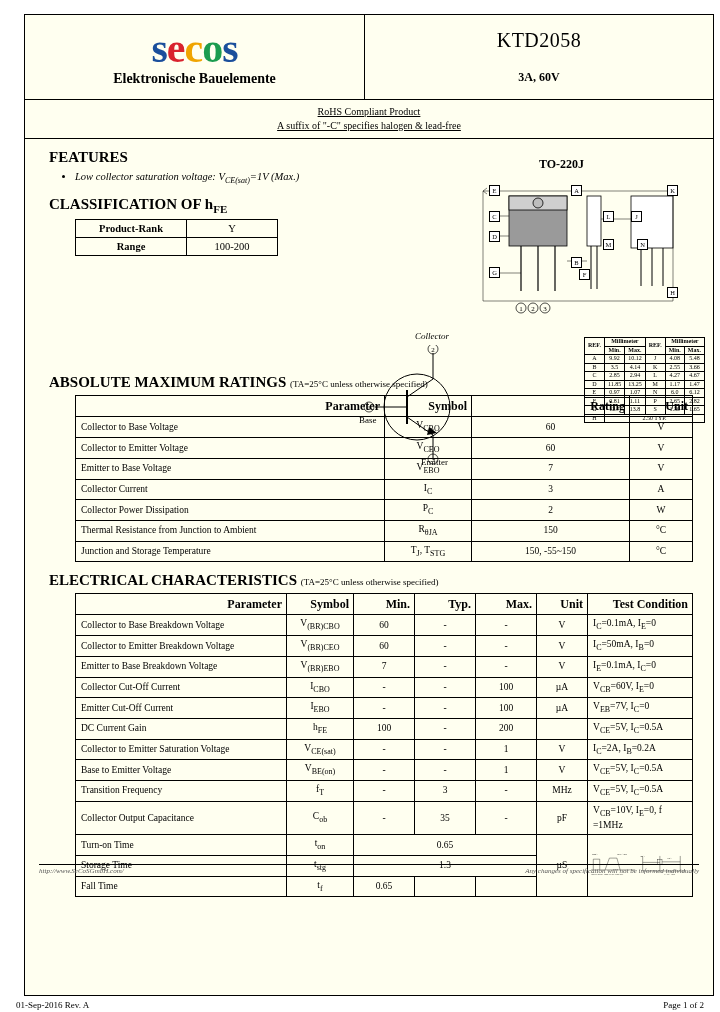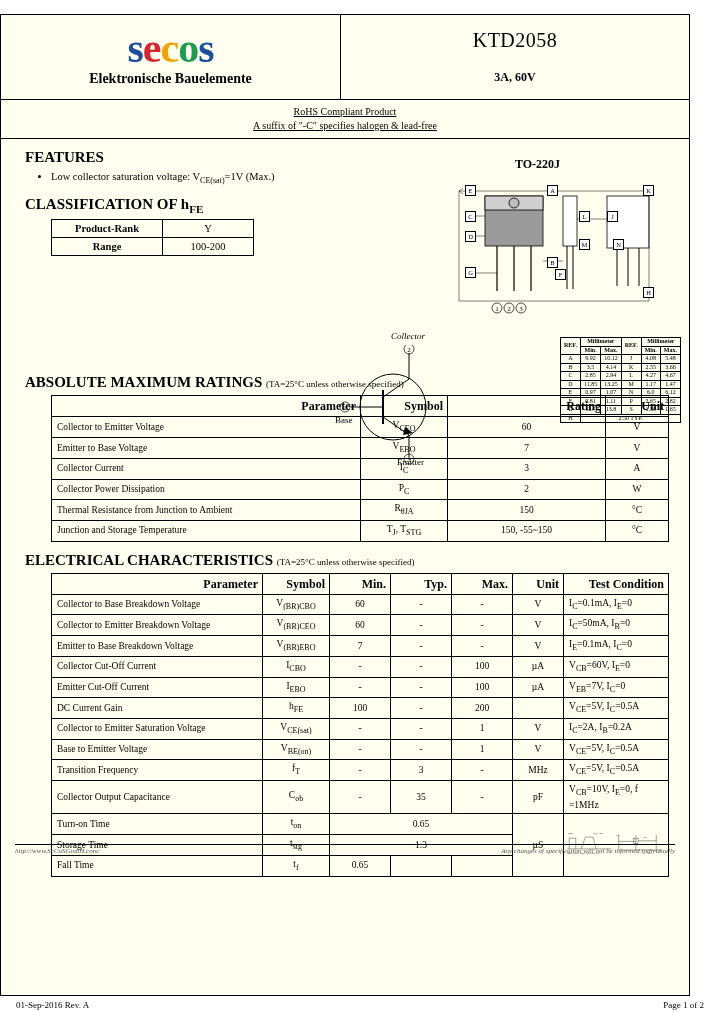--- a/index.html
+++ b/index.html
@@ -9,21 +9,21 @@
   }
   body {
     width: 720px;
     height: 1012px;
     font-family: "Liberation Sans", sans-serif;
     color: #000;
     position: relative;
   }
   .page {
     position: absolute;
-    left: 0;
+    left: 24px;
     top: 14px;
     width: 690px;
     height: 982px;
     border: 1px solid #000;
     background: #fffff0;
     box-sizing: border-box;
   }
   
   .header {
     display: flex;
@@ -105,21 +105,21 @@
   h2.section .small {
     font-size: 9px;
     font-weight: normal;
   }
   ul.features {
     margin: 0 0 0 38px;
     padding: 0;
     font-size: 10.5px;
     font-family: "Liberation Serif", serif;
   }
-  ul.features li { line-height: 1.4; }
+  ul.features li { line-height: 1.4; font-style: italic; }
   .sub { font-size: 8px; vertical-align: sub; }
   
   table.hfe {
     border-collapse: collapse;
     margin-left: 38px;
     margin-top: 3px;
     font-family: "Liberation Serif", serif;
     font-size: 10.5px;
   }
   table.hfe td {
@@ -433,20 +433,26 @@
       <span>ABSOLUTE MAXIMUM RATINGS</span>
       <span class="small">(TA=25°C unless otherwise specified)</span>
     </h2>
     <table class="data">
       <tbody>
           <tr>
         <th style="width:300px;">Parameter</th>
         <th style="width:78px;">Symbol</th>
         <th>Rating</th>
         <th style="width:54px;">Unit</th>
+      </tr>
+      <tr>
+        <td class="param">Collector to Base Voltage</td>
+        <td class="ctr">V<span class="sub">CBO</span></td>
+        <td class="ctr">60</td>
+        <td class="ctr">V</td>
       </tr>
       <tr>
         <td class="param">Collector to Emitter Voltage</td>
         <td class="ctr">V<span class="sub">CEO</span></td>
         <td class="ctr">60</td>
         <td class="ctr">V</td>
       </tr>
       <tr>
         <td class="param">Emitter to Base Voltage</td>
         <td class="ctr">V<span class="sub">EBO</span></td>

